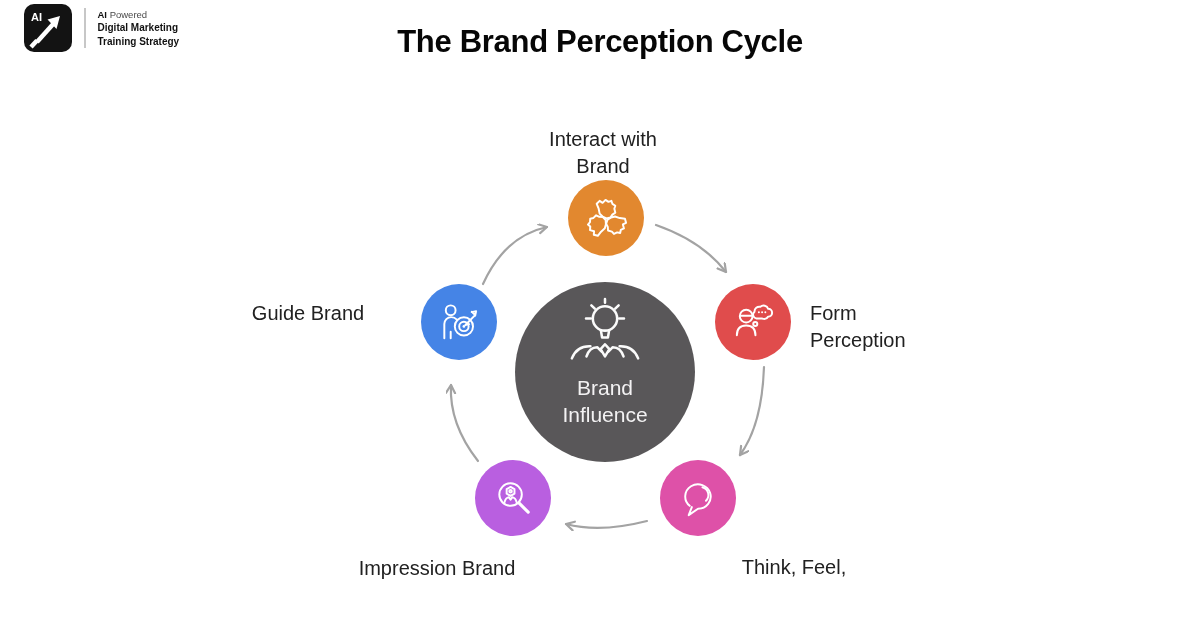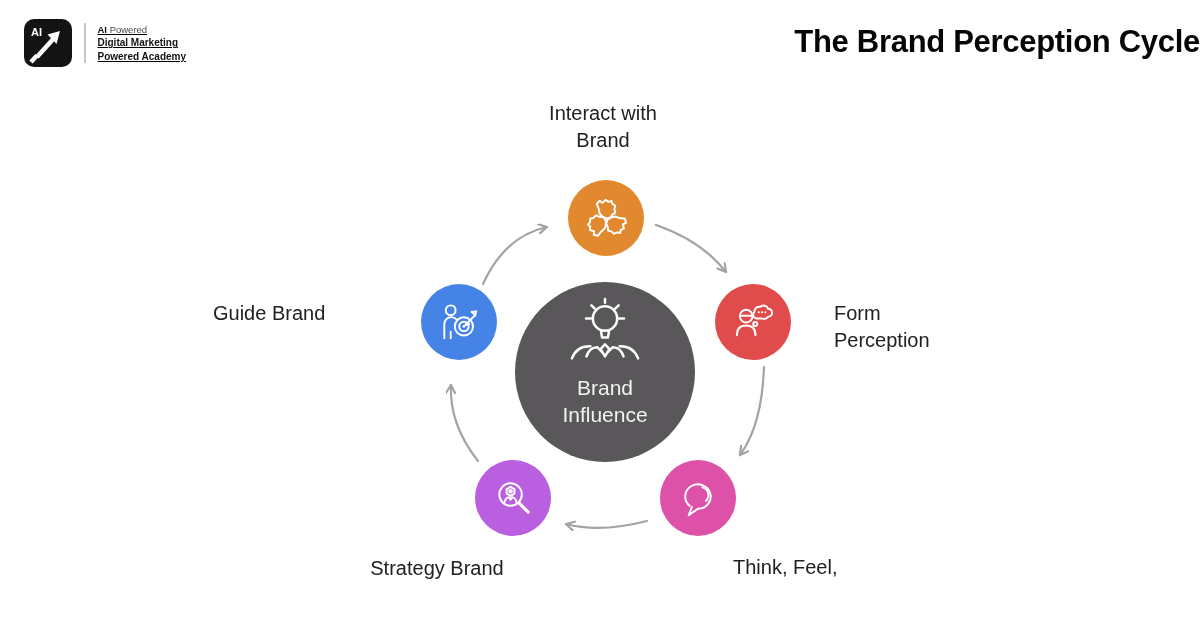--- a/index.html
+++ b/index.html
@@ -4,30 +4,30 @@
 <style>
   html,body{margin:0;padding:0;}
   body{
     width:1200px;height:628px;position:relative;overflow:hidden;
     background:#ffffff;font-family:"Liberation Sans", sans-serif;
     --arrow-color:#a3a3a3;
   }
   .stage{position:absolute;inset:0;}
 
   
-  .logo{position:absolute;left:24px;top:19px;display:flex;align-items:center;gap:12px;text-decoration:underline;}
+  .logo{position:absolute;left:24px;top:4px;display:flex;align-items:center;gap:12px;}
   .logo-badge{width:48px;height:48px;background:#131313;border-radius:10px;position:relative;flex:0 0 auto;}
   .logo-badge svg{position:absolute;inset:0;}
   .logo-divider{width:1.5px;height:40px;background:#c7c7c7;}
   .logo-text{display:flex;flex-direction:column;line-height:13.5px;}
   .logo-line1{font-size:9.5px;color:#4a4a4a;}
   .logo-line1 b{color:#121212;}
   .logo-line2{font-size:10px;font-weight:bold;color:#121212;}
   .title{
-    position:absolute;top:24px;left:0;right:0;text-align:right;
+    position:absolute;top:24px;left:0;right:0;text-align:center;
     font-size:31px;font-weight:800;color:#060606;letter-spacing:-0.3px;
   }
 
   
   .arrows{position:absolute;inset:0;pointer-events:none;}
   .arrow-path{fill:none;stroke:var(--arrow-color);stroke-width:2.2;stroke-linecap:round;}
   .arrow-head{stroke:var(--arrow-color);fill:none;stroke-linecap:round;stroke-linejoin:round;}
 
   .center-circle{
     position:absolute;left:515px;top:282px;width:180px;height:180px;border-radius:50%;
@@ -38,45 +38,45 @@
 
   .node{
     position:absolute;width:76px;height:76px;border-radius:50%;
     display:flex;align-items:center;justify-content:center;
   }
   .node svg{width:47px;height:47px;display:block;}
   .icon-stroke{fill:none;stroke:#ffffff;stroke-width:2;stroke-linecap:round;stroke-linejoin:round;}
   .center-stroke{fill:none;stroke:#fbfbfb;stroke-width:2.6;stroke-linecap:round;stroke-linejoin:round;}
 
   .node-label{position:absolute;font-size:20px;line-height:27px;color:#212121;}
-  .lbl-interact{left:483px;top:100px;width:240px;text-align:center;}
-  .lbl-form{left:810px;top:300px;width:190px;text-align:left;margin-left:24px;}
-  .lbl-think{left:733px;top:554px;width:190px;text-align:left;}
+  .lbl-interact{left:483px;top:126px;width:240px;text-align:center;}
+  .lbl-form{left:810px;top:300px;width:190px;text-align:left;}
+  .lbl-think{left:699px;top:554px;width:190px;text-align:center;}
   .lbl-influence{left:327px;top:555px;width:220px;text-align:center;}
-  .lbl-guide{left:213px;top:300px;width:190px;text-align:left;}
+  .lbl-guide{left:213px;top:300px;width:190px;text-align:center;}
 </style>
 </head>
 <body style="--arrow-color: #A3A3A3;">
 
 <div class="stage">
 
   <div class="logo">
     <div class="logo-badge">
       <svg viewBox="0 0 48 48">
         <text x="7" y="17" fill="#ffffff" font-size="11" font-weight="bold" font-family="Liberation Sans, sans-serif">AI</text>
         <line x1="13" y1="38" x2="31" y2="18" stroke="#ffffff" stroke-width="4.5"></line>
         <polygon points="36,12 23.5,15.5 32.5,25" fill="#ffffff"></polygon>
         <line x1="7" y1="43" x2="13" y2="36.5" stroke="#ffffff" stroke-width="4.5"></line>
       </svg>
     </div>
     <div class="logo-divider"></div>
     <div class="logo-text">
       <div class="logo-line1"><b>AI</b><span> Powered</span></div>
       <div class="logo-line2">Digital Marketing</div>
-      <div class="logo-line2">Powered Academy</div>
+      <div class="logo-line2">Training Strategy</div>
     </div>
   </div>
 
   <div class="title">The Brand Perception Cycle</div>
 
   <svg class="arrows" viewBox="0 0 1200 628">
     <defs>
       <marker id="ah" markerWidth="14" markerHeight="14" refX="9" refY="5" orient="auto" markerUnits="userSpaceOnUse">
         <path d="M1,0.5 L9,5 L1,9.5" class="arrow-head" stroke-width="2.2"></path>
       </marker>
@@ -163,19 +163,19 @@
     <div>Brand</div>
   </div>
   <div class="node-label lbl-form">
     <div>Form</div>
     <div>Perception</div>
   </div>
   <div class="node-label lbl-think">
     <div>Think, Feel,</div>
   </div>
   <div class="node-label lbl-influence">
-    <div>Strategy Brand</div>
+    <div>Impression Brand</div>
   </div>
   <div class="node-label lbl-guide">
     <div>Guide Brand</div>
   </div>
 
 </div>
 
 </body></html>

